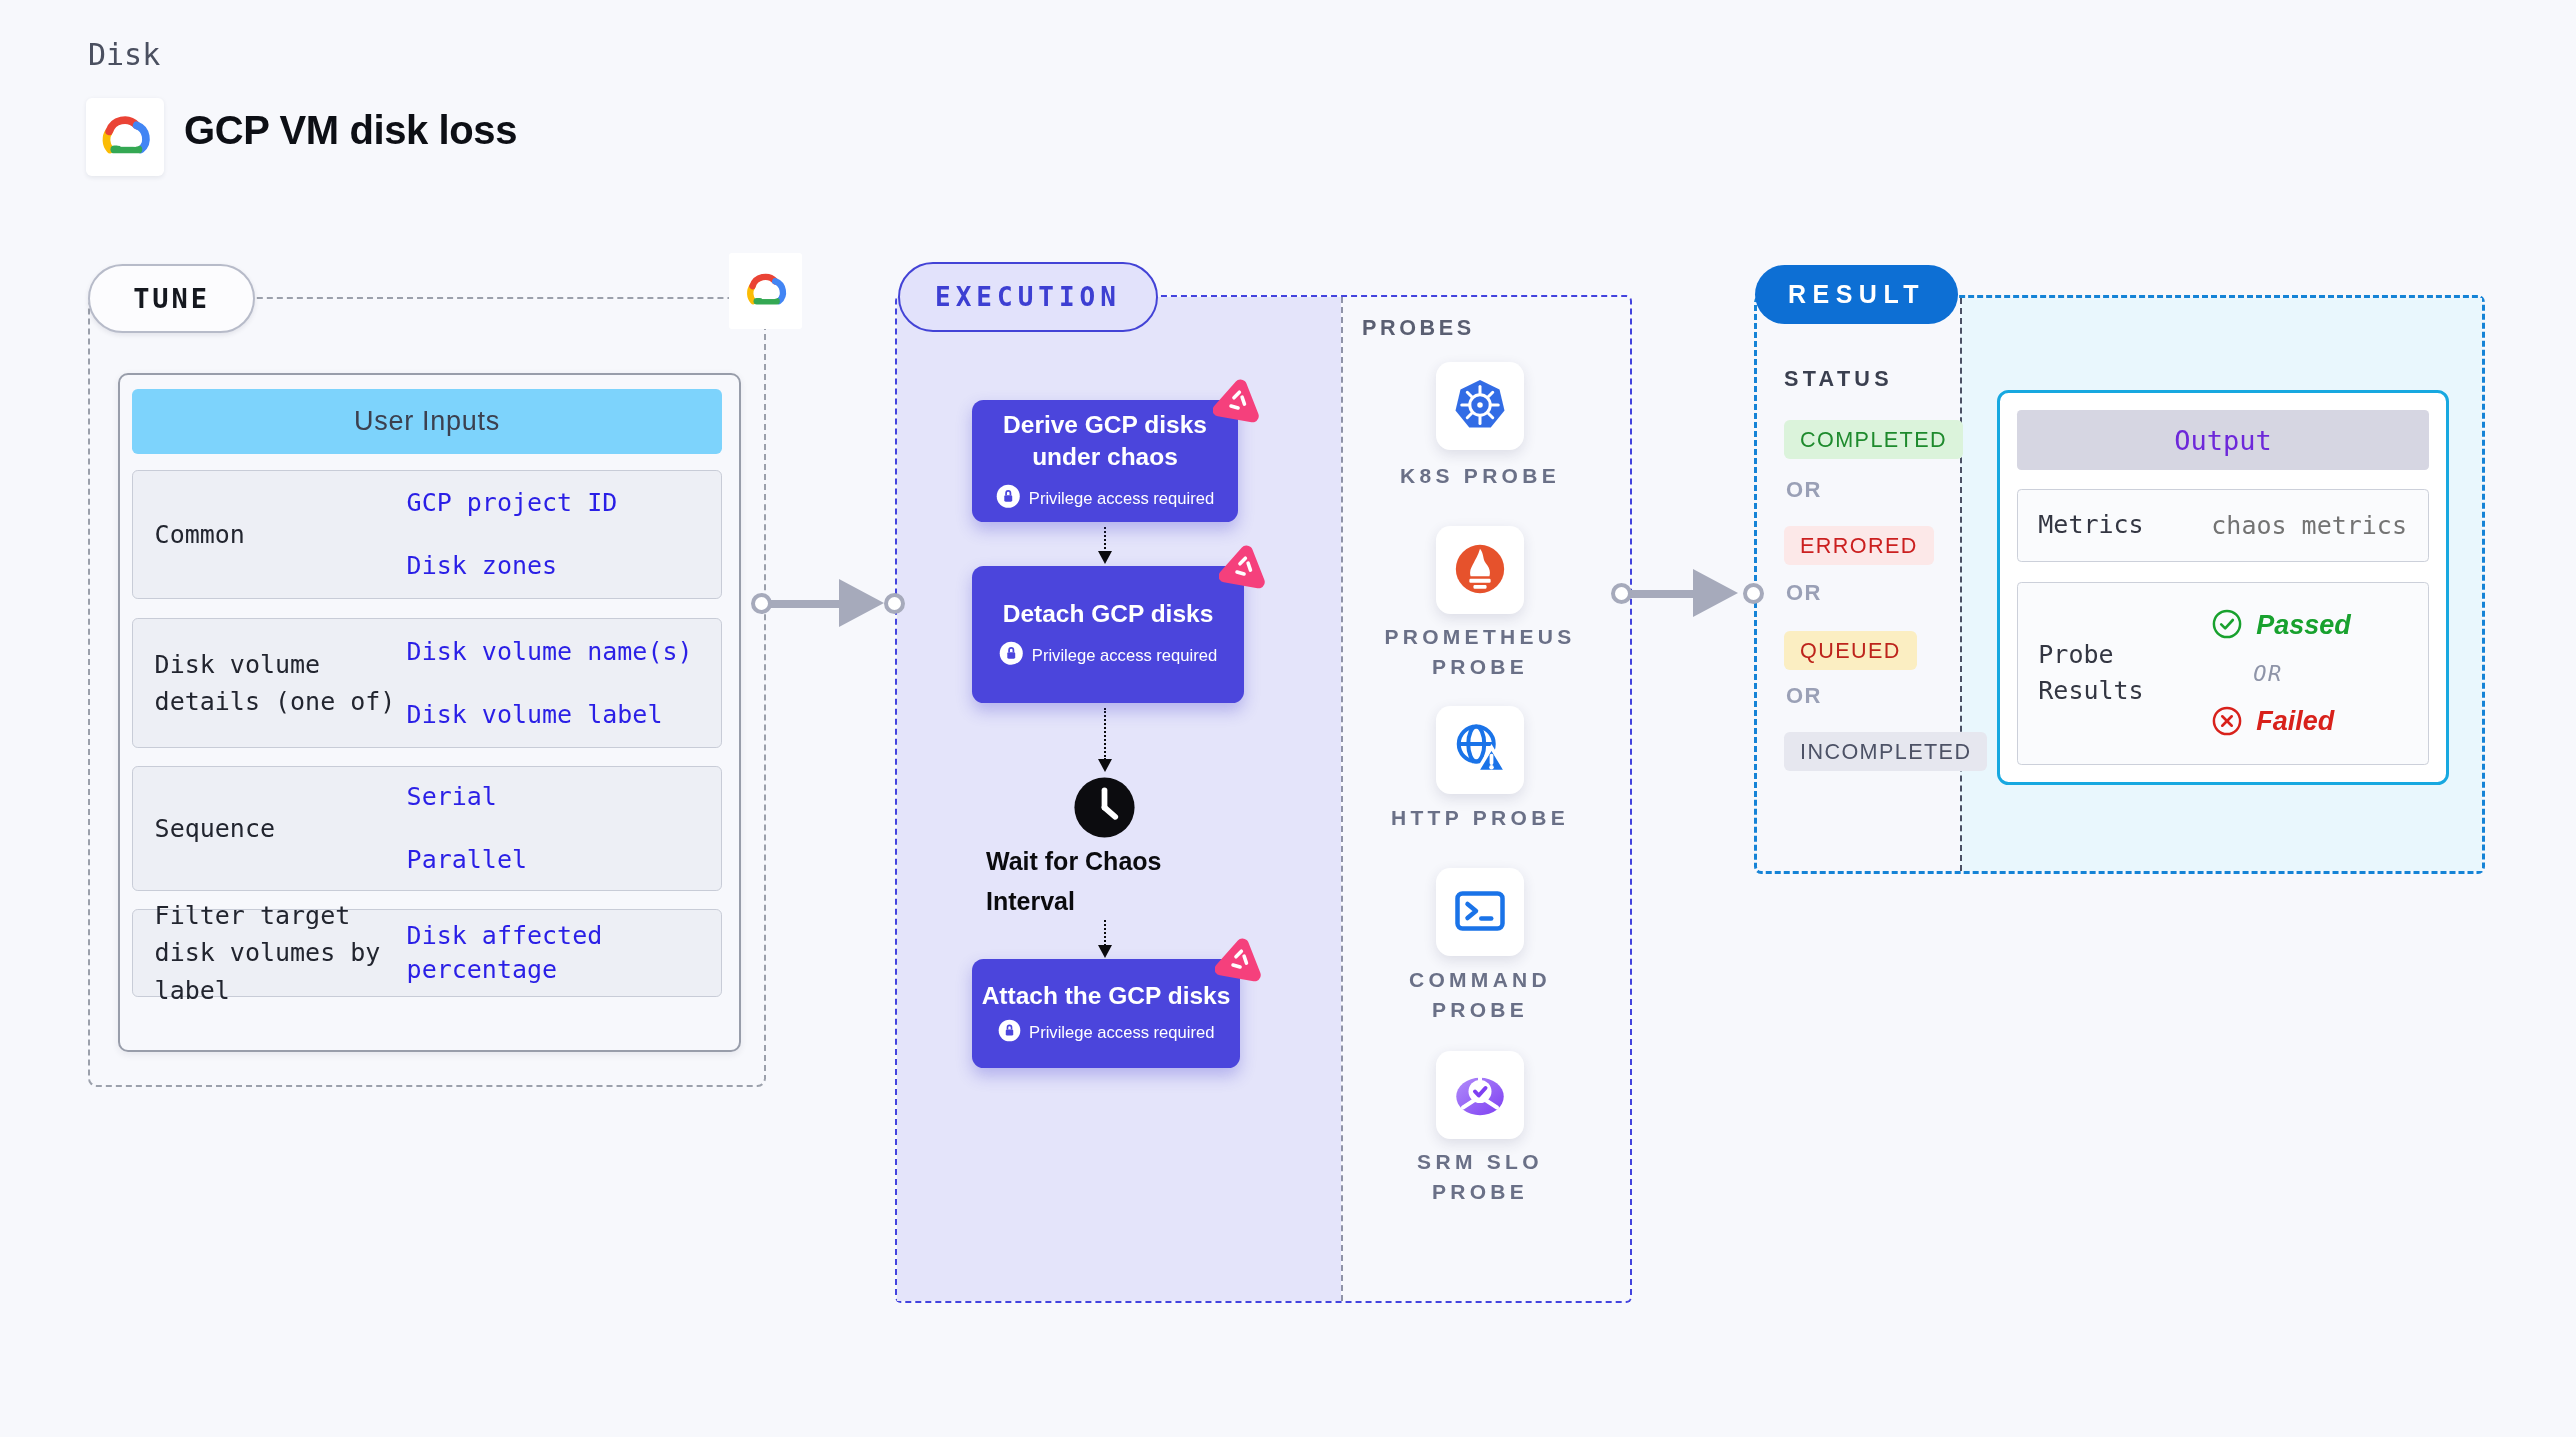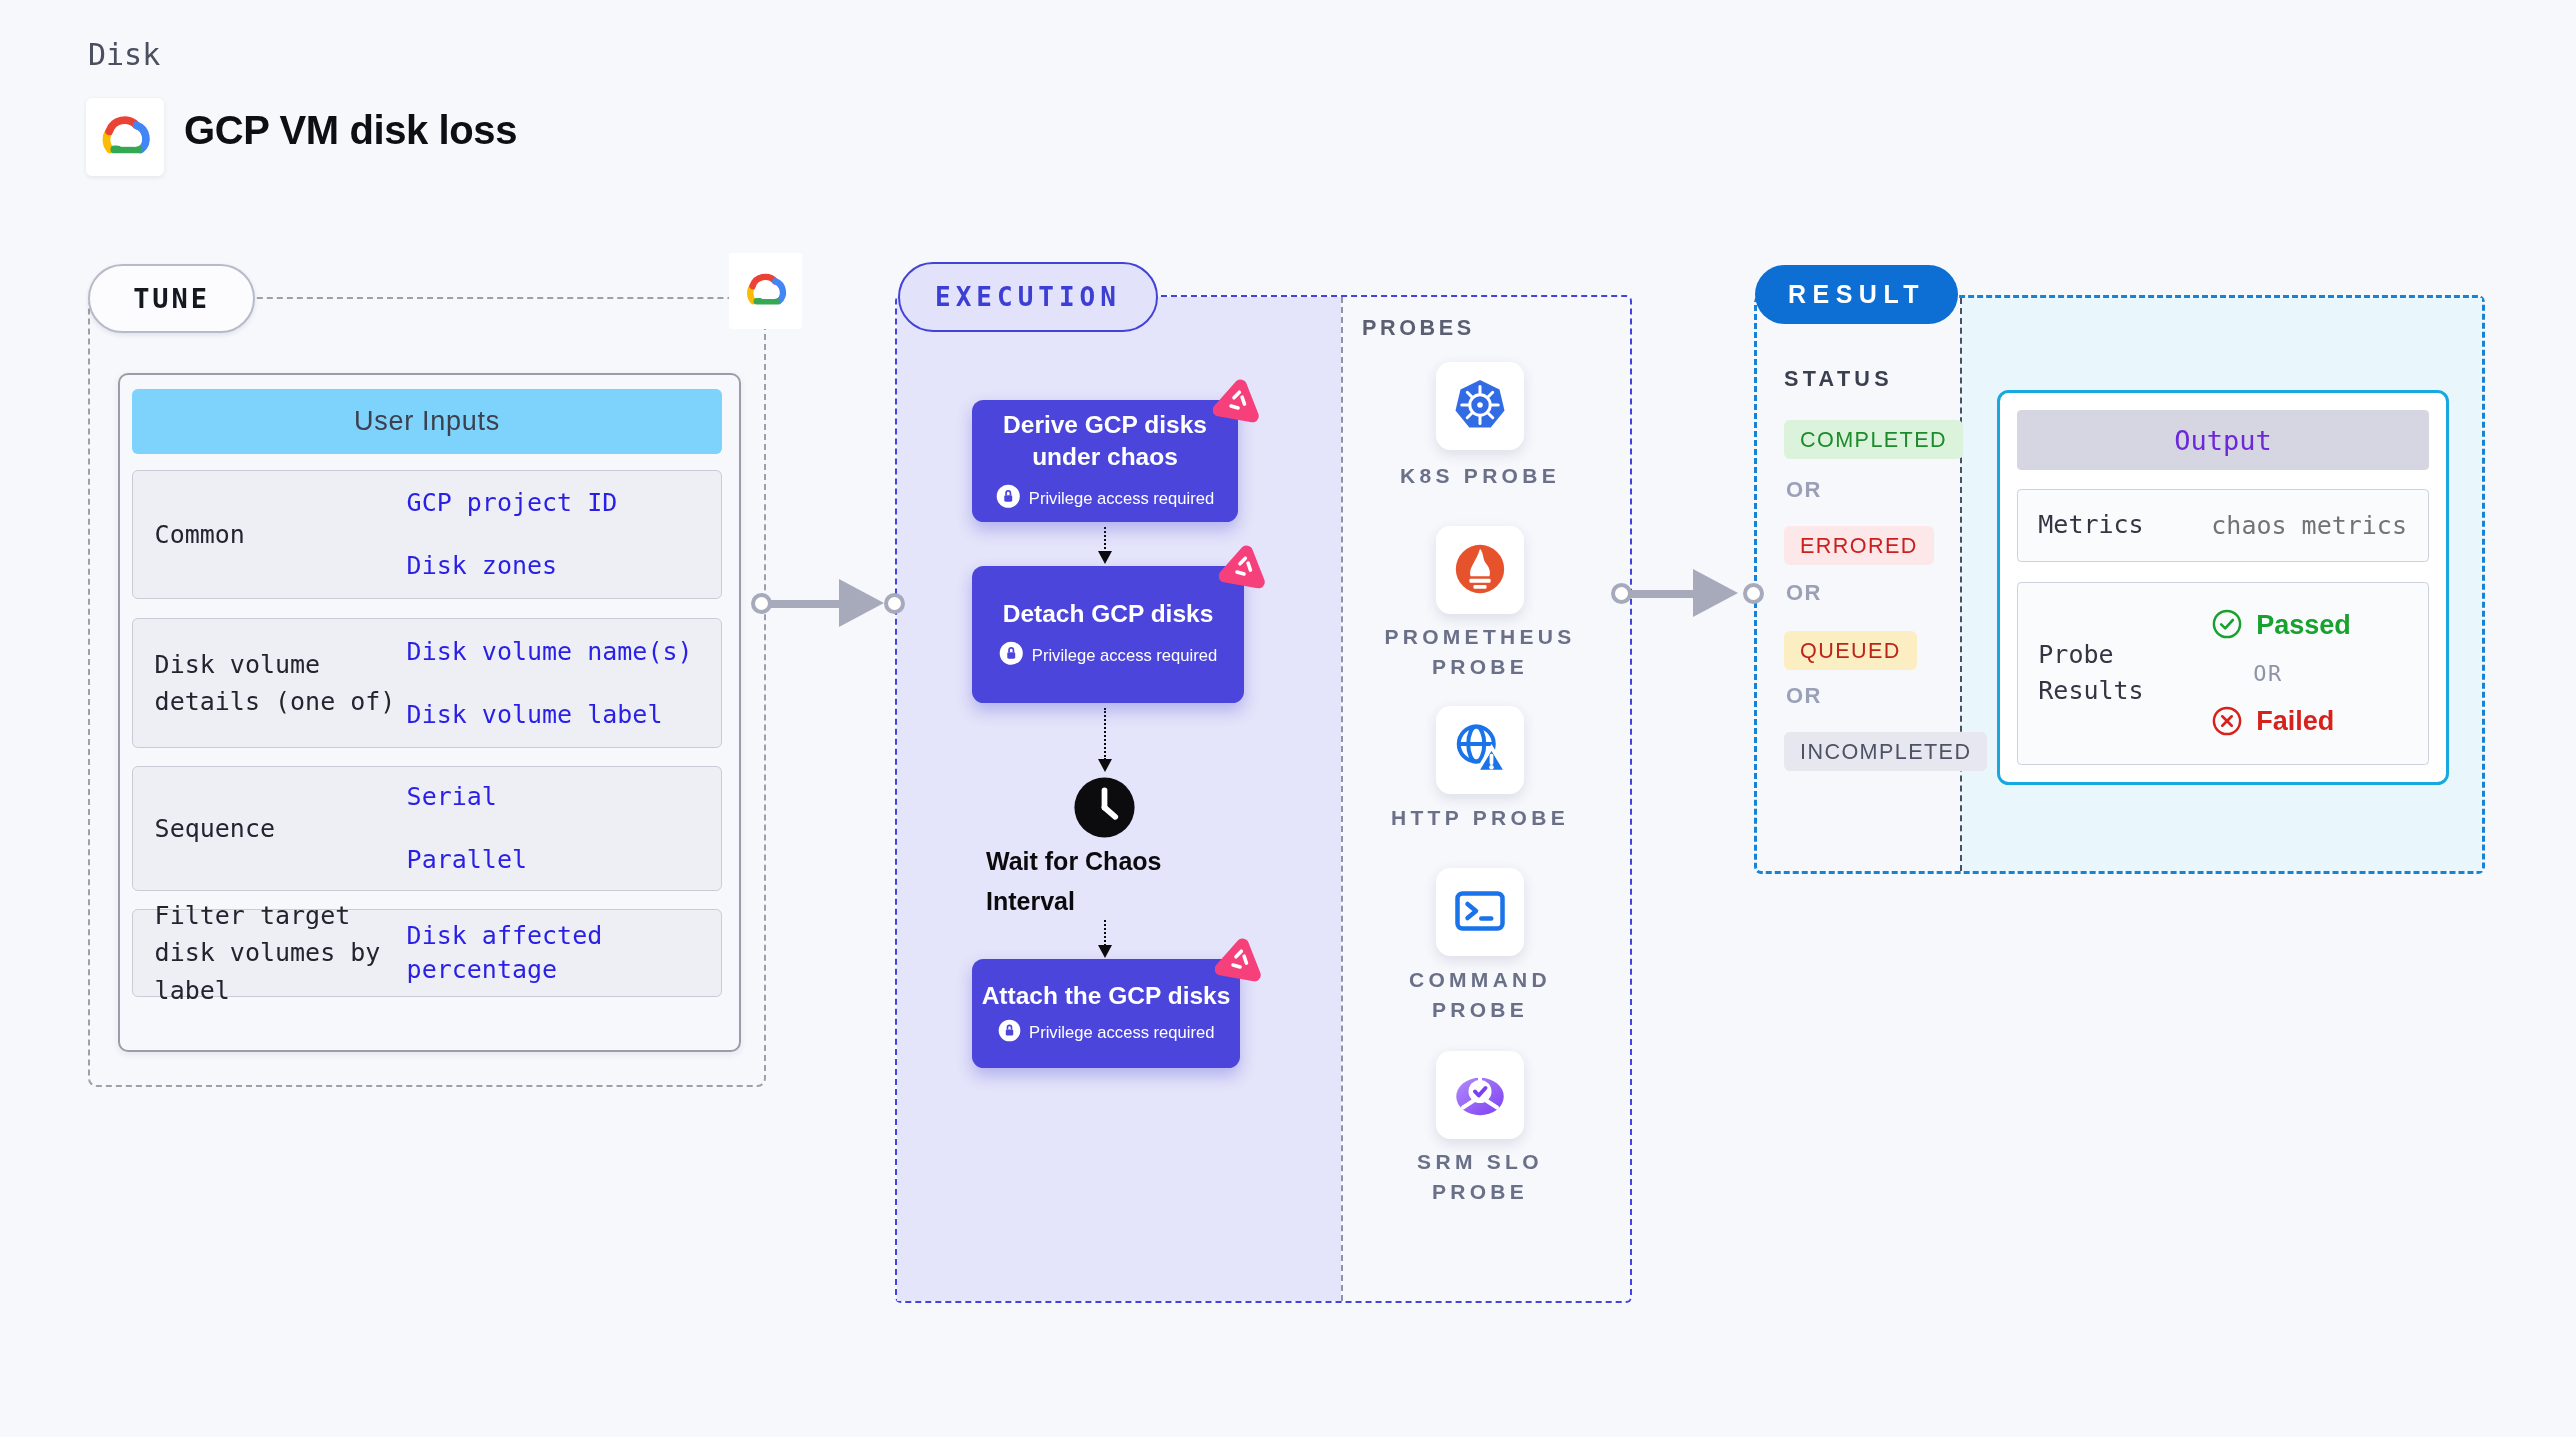--- a/index.html
+++ b/index.html
@@ -92,21 +92,21 @@
   
   .output-box{left:1997px;top:390px;width:452px;height:395px;background:#fff;border:3.6px solid #17a8e0;
               border-radius:11.5px;box-sizing:border-box;padding:17.3px;display:flex;flex-direction:column;z-index:3;}
   .output-header{height:60px;background:#d6d6e2;border-radius:4.3px;display:flex;align-items:center;justify-content:center;}
   .output-header span{font-size:27px;color:#6d28d9;}
   .out-row{border:1.4px solid #ccd0da;border-radius:4.3px;background:#fafbfd;display:flex;box-sizing:border-box;}
   .out-metrics{margin-top:18.7px;height:73px;align-items:center;}
   .out-results{margin-top:20px;flex:1;align-items:center;}
   .out-label{width:173px;padding-left:20px;font-size:25px;color:#333642;line-height:1.45;}
   .out-value{font-size:25px;color:#737373;}
-  .results-col{display:flex;flex-direction:column;gap:18.7px;}
+  .results-col{display:flex;flex-direction:column;gap:18.7px;font-style:italic;}
   .result-line{display:flex;align-items:center;gap:13px;}
   .passed-text{font-size:27px;font-weight:700;color:#18a12e;}
   .failed-text{font-size:27px;font-weight:700;color:#d8211b;}
   .or-output{font-size:22px;color:#8e94a8;letter-spacing:1.4px;padding-left:42px;}
 </style>
 </head>
 <body>
 
 <div class="canvas">
 

